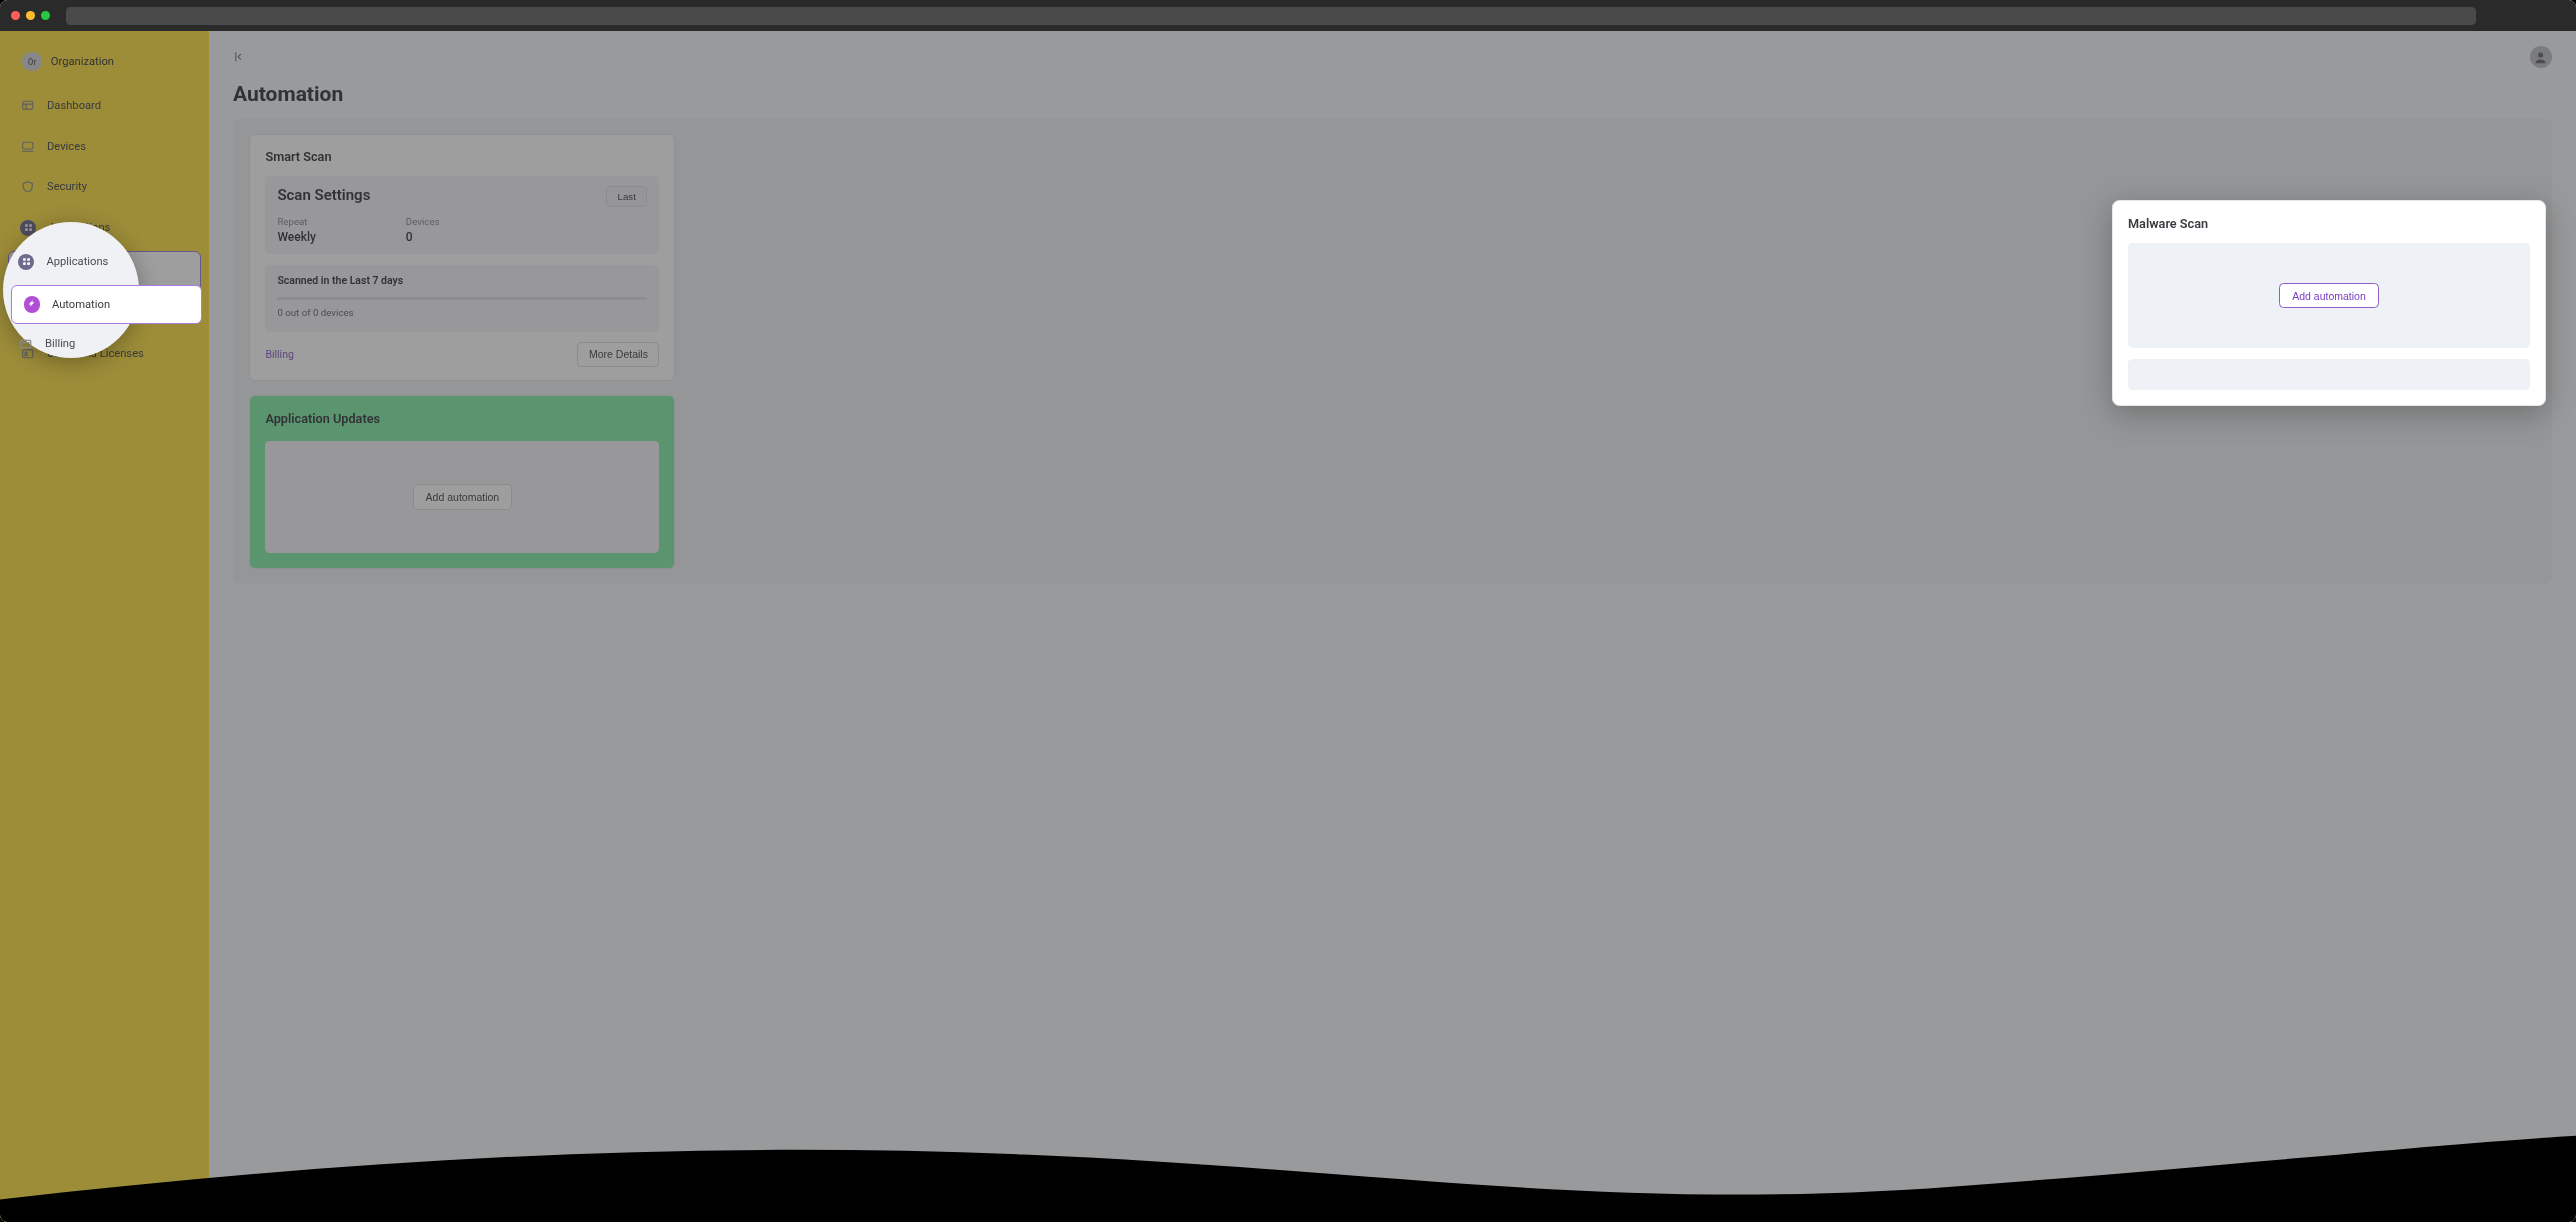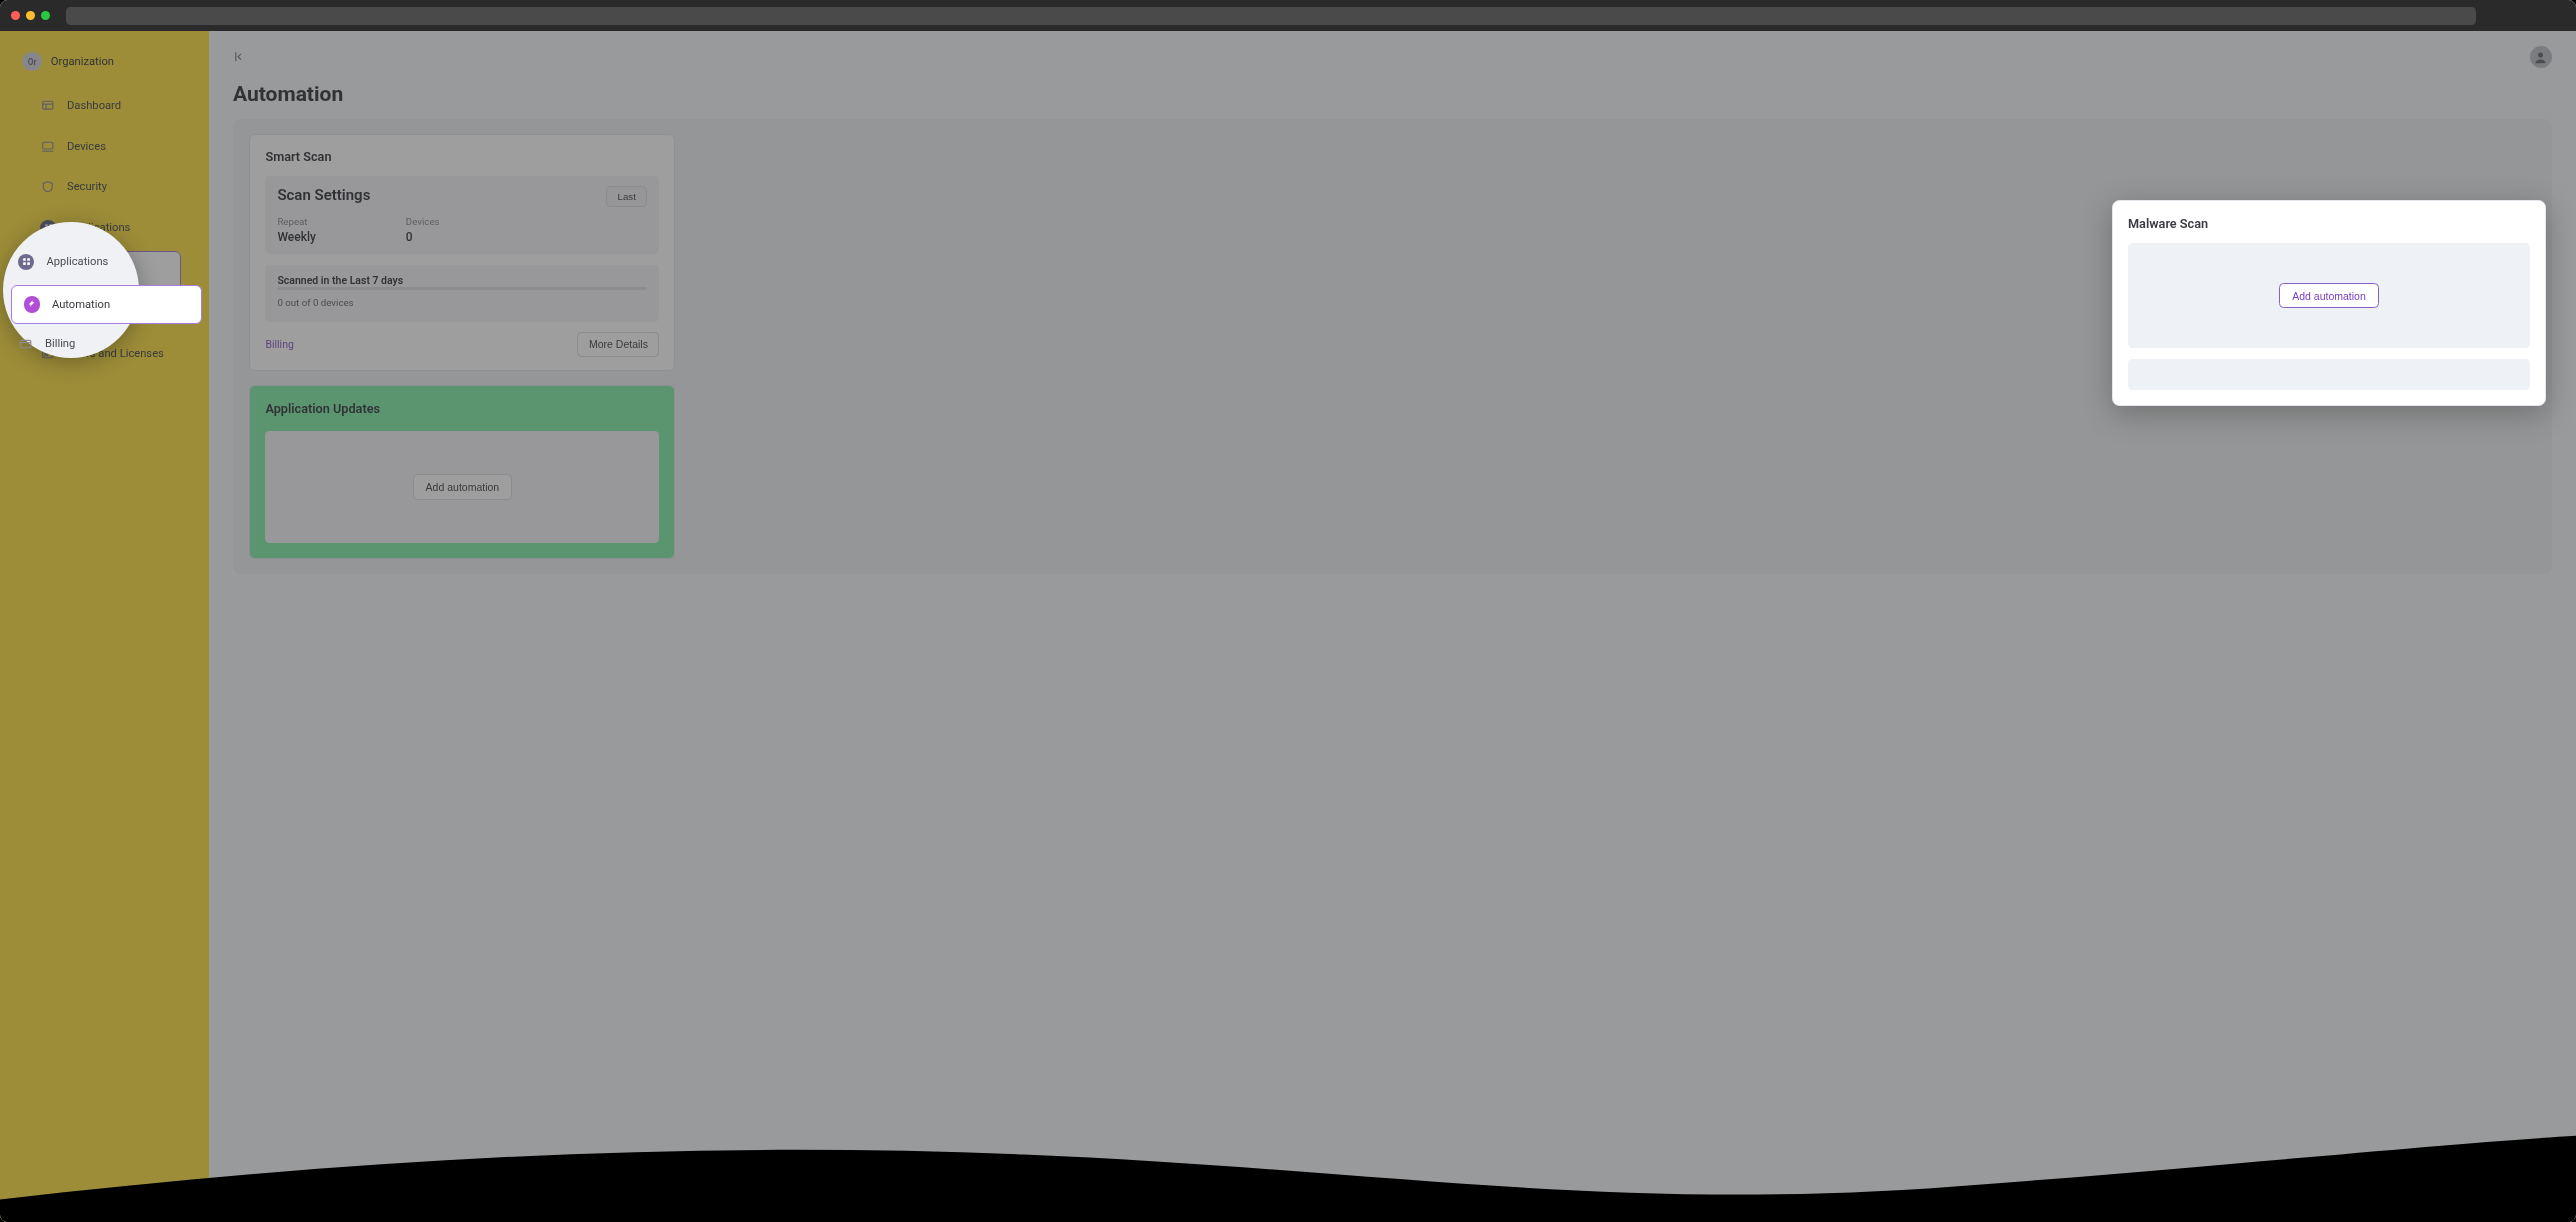--- a/index.html
+++ b/index.html
@@ -76,21 +76,21 @@
     width: 19.4px; height: 19.4px;
     border-radius: 50%;
     background: #d5d6da;
     color: #6a6b70;
     font-size: 8.2px;
     font-weight: 600;
     display: flex; align-items: center; justify-content: center;
   }
   .org-name { font-size: 11.2px; color: #3a3b40; }
 
-  .nav-list { list-style: none; padding: 0 28px; }
+  .nav-list { list-style: none; padding: 0 8px; }
   .nav-item {
     display: flex;
     align-items: center;
     gap: 12px;
     padding: 10.5px 12px;
     border-radius: 6px;
     font-size: 11.2px;
     color: #4a4b52;
     cursor: pointer;
     margin-bottom: 4.5px;
@@ -171,21 +171,21 @@
   .settings-cols { display: flex; gap: 90px; margin-top: 9px; }
   .col-label { font-size: 9.7px; color: #8a8b92; margin-bottom: 3px; }
   .col-value { font-size: 12px; color: #3a3b40; font-weight: 500; }
 
   .scanned-box {
     background: #f4f5f8;
     border-radius: 4.5px;
     padding: 9px 12px 13.5px;
     margin-bottom: 10.5px;
   }
-  .scanned-title { font-size: 10.5px; font-weight: 600; color: #3a3b40; margin-bottom: 0; }
+  .scanned-title { font-size: 10.5px; font-weight: 600; color: #3a3b40; margin-bottom: 10px; }
   .progress-track { height: 3px; background: #e0e1e6; border-radius: 1.5px; margin-bottom: 7.5px; }
   .progress-text { font-size: 9.7px; color: #6a6b70; }
 
   .card-footer { display: flex; justify-content: space-between; align-items: center; margin-top: 7.5px; }
   .remove-link { color: #8b5fc7; font-size: 10.5px; cursor: pointer; }
   .more-btn {
     background: #fff;
     border: 0.7px solid #dcdde2;
     border-radius: 4.5px;
     padding: 5.2px 10.5px;

